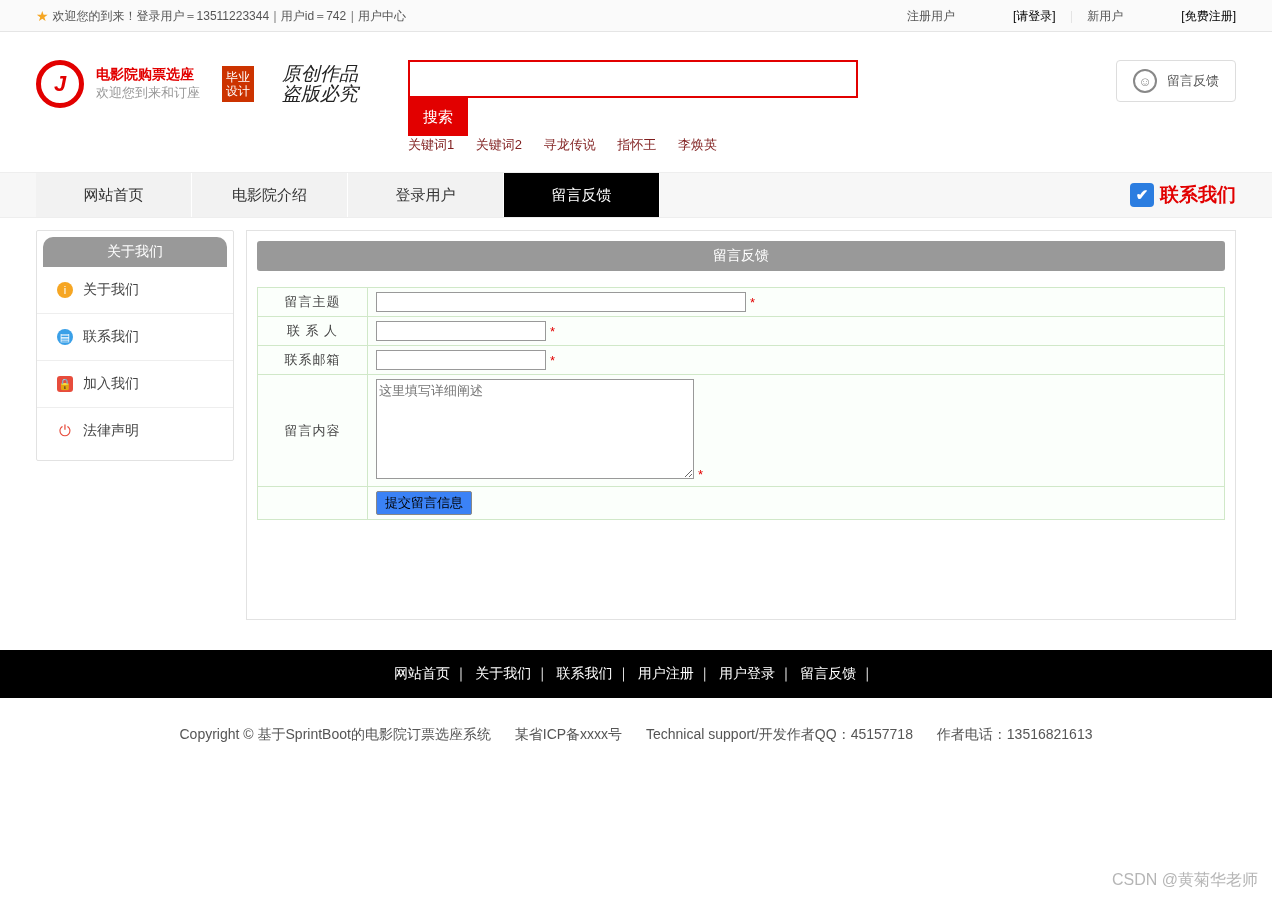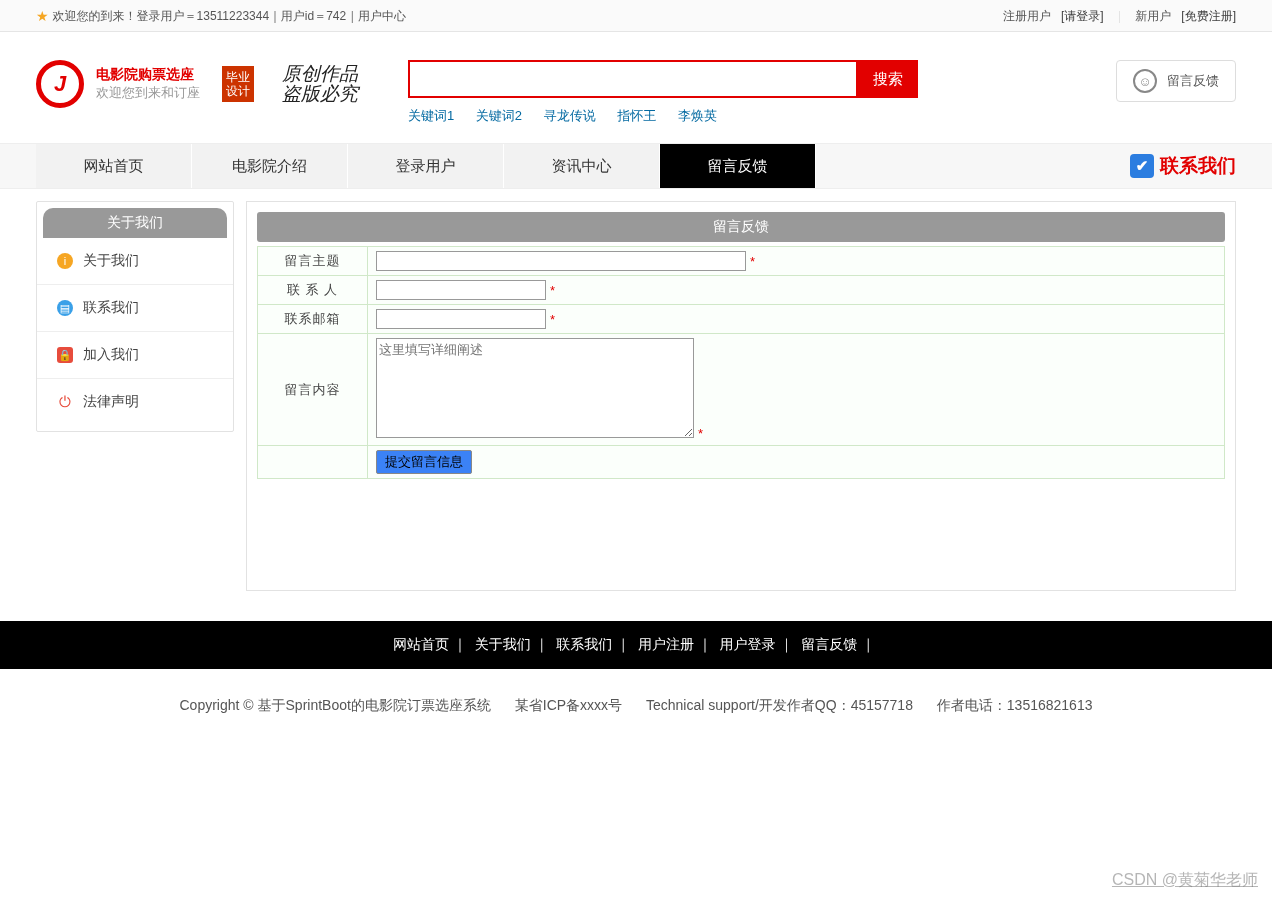--- a/index.html
+++ b/index.html
@@ -5,35 +5,35 @@
     * { margin: 0; padding: 0; box-sizing: border-box; }
     body { font-family: "Microsoft YaHei", Arial, sans-serif; font-size: 13px; color: #333; background: #fff; }
     a { text-decoration: none; color: inherit; cursor: pointer; }
 
     .topbar { border-bottom: 1px solid #e5e5e5; background: #fafafa; height: 32px; }
     .topbar-inner { width: 1200px; margin: 0 auto; display: flex; justify-content: space-between; align-items: center; height: 32px; font-size: 12px; color: #555; }
     .topbar-left { display: flex; align-items: center; gap: 2px; }
     .star { color: #f5a623; margin-right: 2px; font-size: 14px; }
     .topbar-right { display: flex; align-items: center; gap: 10px; }
     .topbar-right .sep { color: #ddd; }
-    .red { color: #404040; }
+    .red { color: #000000; margin-left: 48px; }
 
     .header { width: 1200px; margin: 0 auto; padding: 28px 0 18px; display: flex; align-items: flex-start; }
     .logo-block { display: flex; align-items: center; gap: 12px; }
     .logo-circle { width: 48px; height: 48px; border-radius: 50%; border: 5px solid #e20000; display: flex; align-items: center; justify-content: center; color: #e20000; font-weight: bold; font-size: 22px; font-style: italic; }
     .logo-text .t1 { color: #e20000; font-size: 14px; font-weight: bold; }
     .logo-text .t2 { color: #999; font-size: 13px; }
     .badge-red { background: #c30; color: #fff; font-size: 12px; padding: 4px 4px; line-height: 14px; text-align: center; margin-left: 10px; width: 32px; }
     .calligraphy { font-family: "STKaiti","KaiTi",serif; font-size: 19px; font-style: italic; line-height: 20px; margin-left: 16px; color: #222; }
 
     .search-wrap { margin-left: 50px; flex: 1; }
-    .search-row { display: flex; }
+    .search-row { display: flex; flex-direction: column; }
     .search-input { width: 450px; height: 38px; border: 2px solid #e20000; padding: 0 8px; outline: none; font-size: 14px; }
     .search-btn { width: 60px; height: 38px; background: #e20000; color: #fff; border: none; font-size: 15px; cursor: pointer; }
-    .keywords { margin-top: 9px; font-size: 13px; color: #0369a1; }
+    .keywords { margin-top: 0; font-size: 13px; color: #7f1d1d; }
     .keywords span { margin-right: 18px; cursor: pointer; }
 
     .feedback-pill { margin-left: auto; border: 1px solid #ddd; border-radius: 4px; padding: 8px 16px; display: flex; align-items: center; gap: 10px; color: #555; cursor: pointer; background:#fff; }
     .feedback-pill .ic { width:24px; height:24px; border-radius:50%; border:2px solid #888; display:flex; align-items:center; justify-content:center; font-size:13px; color:#888;}
 
     .navbar { border-top: 1px solid #eee; border-bottom: 1px solid #eee; background: #f7f7f7; }
     .nav-inner { width: 1200px; margin: 0 auto; display: flex; align-items: center; height: 44px; }
     .nav-item { width: 156px; text-align: center; line-height: 44px; font-size: 15px; color: #333; cursor: pointer; background:#f2f2f2; border-right:1px solid #fff;}
     .nav-item.active { background: #000; color: #fff; }
     .contact-btn { margin-left: auto; display: flex; align-items: center; gap: 6px; color: #e20000; font-size: 19px; font-weight: bold; cursor: pointer; }
@@ -43,36 +43,36 @@
     .sidebar { width: 198px; border: 1px solid #e2e2e2; border-radius:2px; background:#fff; }
     .side-title { background: #999; color: #fff; text-align: center; padding: 6px 0; font-size: 14px; border-radius:10px 10px 0 0; margin: 6px 6px 0 6px;}
     .side-item { padding: 14px 20px; border-bottom: 1px solid #eee; display:flex; align-items:center; gap:10px; font-size:14px; color:#444; cursor:pointer;}
     .side-item:last-child { border-bottom:none; margin-bottom:6px;}
     .si-ic { width:16px; height:16px; border-radius:50%; display:inline-flex; align-items:center; justify-content:center; font-size:11px; color:#fff;}
     .ic-orange{background:#f6a623;} .ic-blue{background:#3aa0e8;} .ic-red{background:#e74c3c; border-radius:3px;} .ic-gray{color:#e74c3c; background:transparent; font-size:15px;}
 
     .content { flex: 1; border: 1px solid #e2e2e2; padding: 10px; min-height: 390px; }
     .panel-title { background: #999; color: #fff; text-align: center; padding: 6px 0; font-size: 14px; border-radius:3px;}
     .tip { background: #dff0d8; border:1px solid #cce8c3; color: #e20000; padding: 8px 12px; margin-top: 12px; font-size: 13px; }
-    .form-tbl { width: 100%; margin-top: 4px; border-collapse: collapse; border-radius: 10px; }
+    .form-tbl { width: 100%; margin-top: 16px; border-collapse: collapse; border-radius: 10px; }
     .form-tbl td { border: 1px solid #d0e8c8; padding: 4px 8px; font-size: 13px; background:#fbfffb; }
     .form-tbl td.lbl { width: 110px; text-align: center; color:#444; letter-spacing:1px;}
     .form-tbl input[type=text] { border:1px solid #999; height:20px; padding:0 2px; font-size:13px;}
     .form-tbl textarea { border:1px solid #999; width: 318px; height: 100px; font-size:13px; padding:2px; resize:both; }
     .star-req { color:#e20000; margin-left:4px; }
     .submit-btn { border:1px solid #888; background:#3b82f6; padding:2px 8px; font-size:13px; cursor:pointer; border-radius:2px;}
 
-    .footer-black { background:#000; margin-top:30px; }
+    .footer-black { background:#000; margin-top:30px;font-family:Liberation Serif, serif; }
     .footer-black-inner { width:1200px; margin:0 auto; text-align:center; color:#fff; padding:15px 0; font-size:14px; }
     .footer-black-inner span { margin:0 4px; }
     .footer-black-inner a { color:#fff; cursor:pointer; }
     .footer-info { width:1200px; margin:0 auto; text-align:center; color:#555; padding:28px 0 60px; font-size:14px; }
     .footer-info span { margin: 0 10px; }
 
-    .watermark { position: fixed; right: 14px; bottom: 10px; color: rgba(120,120,120,0.55); font-size: 16px; pointer-events:none;text-decoration:underline; }
+    .watermark { position: fixed; right: 14px; bottom: 10px; color: rgba(120,120,120,0.55); font-size: 16px; pointer-events:none; }
   </style>
 </head>
 <body>
 
 <div class="topbar">
   <div class="topbar-inner">
     <div class="topbar-left">
       <span class="star">★</span>
       <span>欢迎您的到来！登录用户＝13511223344｜用户id＝742｜用户中心</span>
     </div>
@@ -119,21 +119,20 @@
     <span class="ic">☺</span>
     <span>留言反馈</span>
   </div>
 </div>
 
 <div class="navbar">
   <div class="nav-inner">
     <a class="nav-item">网站首页</a>
     <a class="nav-item">电影院介绍</a>
     <a class="nav-item">登录用户</a>
-    <a class="nav-item">资讯中心</a>
     <a class="nav-item active">留言反馈</a>
     <div class="contact-btn">
       <span class="sq">✔</span>
       <span>联系我们</span>
     </div>
   </div>
 </div>
 
 <div class="main">
   <div class="sidebar">

